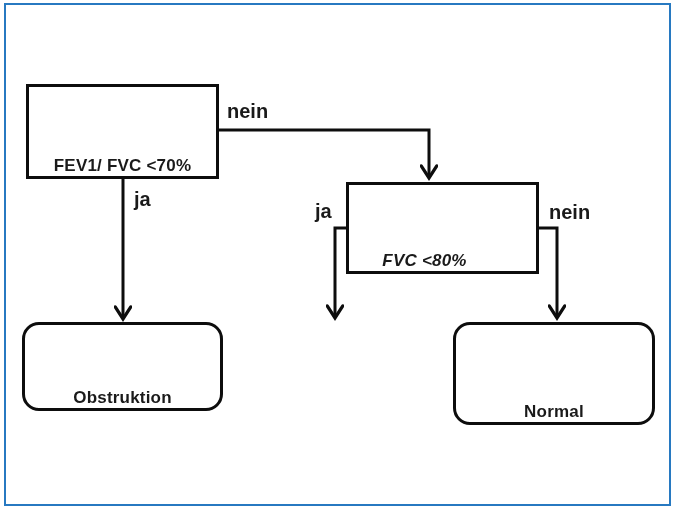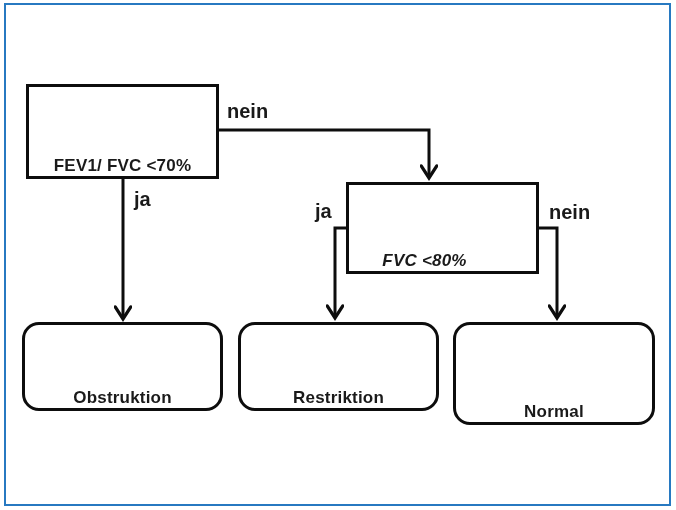--- a/index.html
+++ b/index.html
@@ -89,23 +89,20 @@
   </div>
 
   <div class="node decision" id="node-fvc">
     <span class="node-label">FVC &lt;80%</span>
   </div>
 
   <div class="node result" id="node-obstruktion">
     <span class="node-label">Obstruktion</span>
   </div>
 
-  <div class="node result" id="node-restriktion">
-    <span class="node-label">Restriktion</span>
-  </div>
 
   <div class="node result" id="node-normal">
     <span class="node-label">Normal</span>
   </div>
 
   <div class="edge-label" id="label-nein-top">nein</div>
   <div class="edge-label" id="label-ja-left">ja</div>
   <div class="edge-label" id="label-ja-mid">ja</div>
   <div class="edge-label" id="label-nein-right">nein</div>
 

